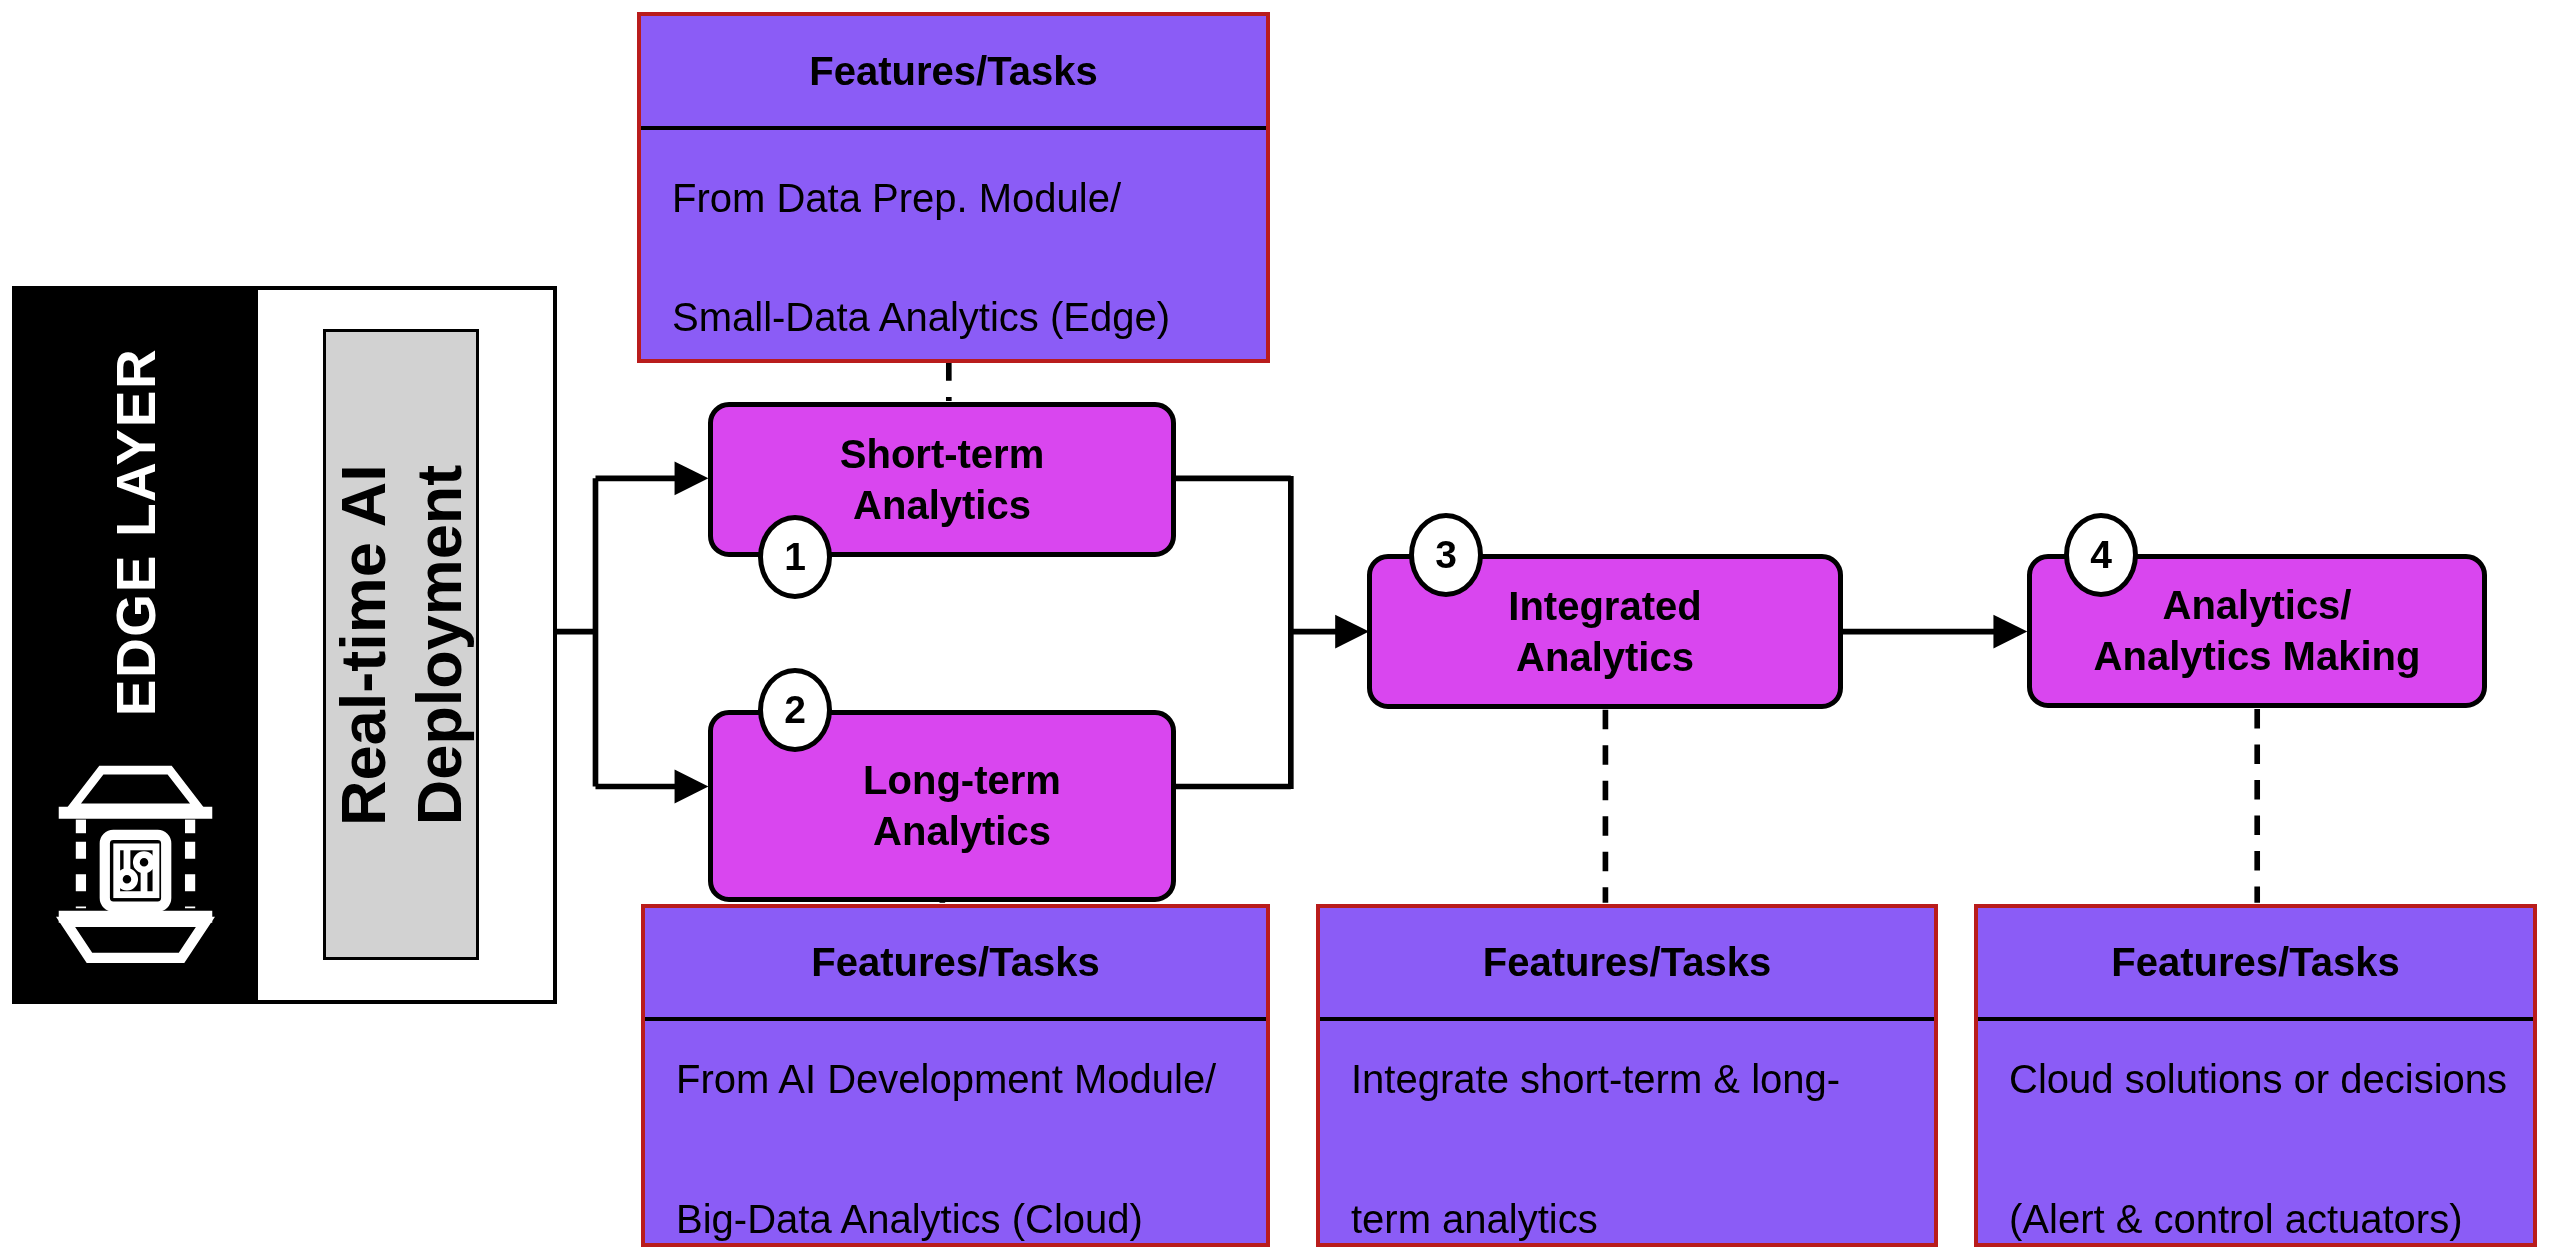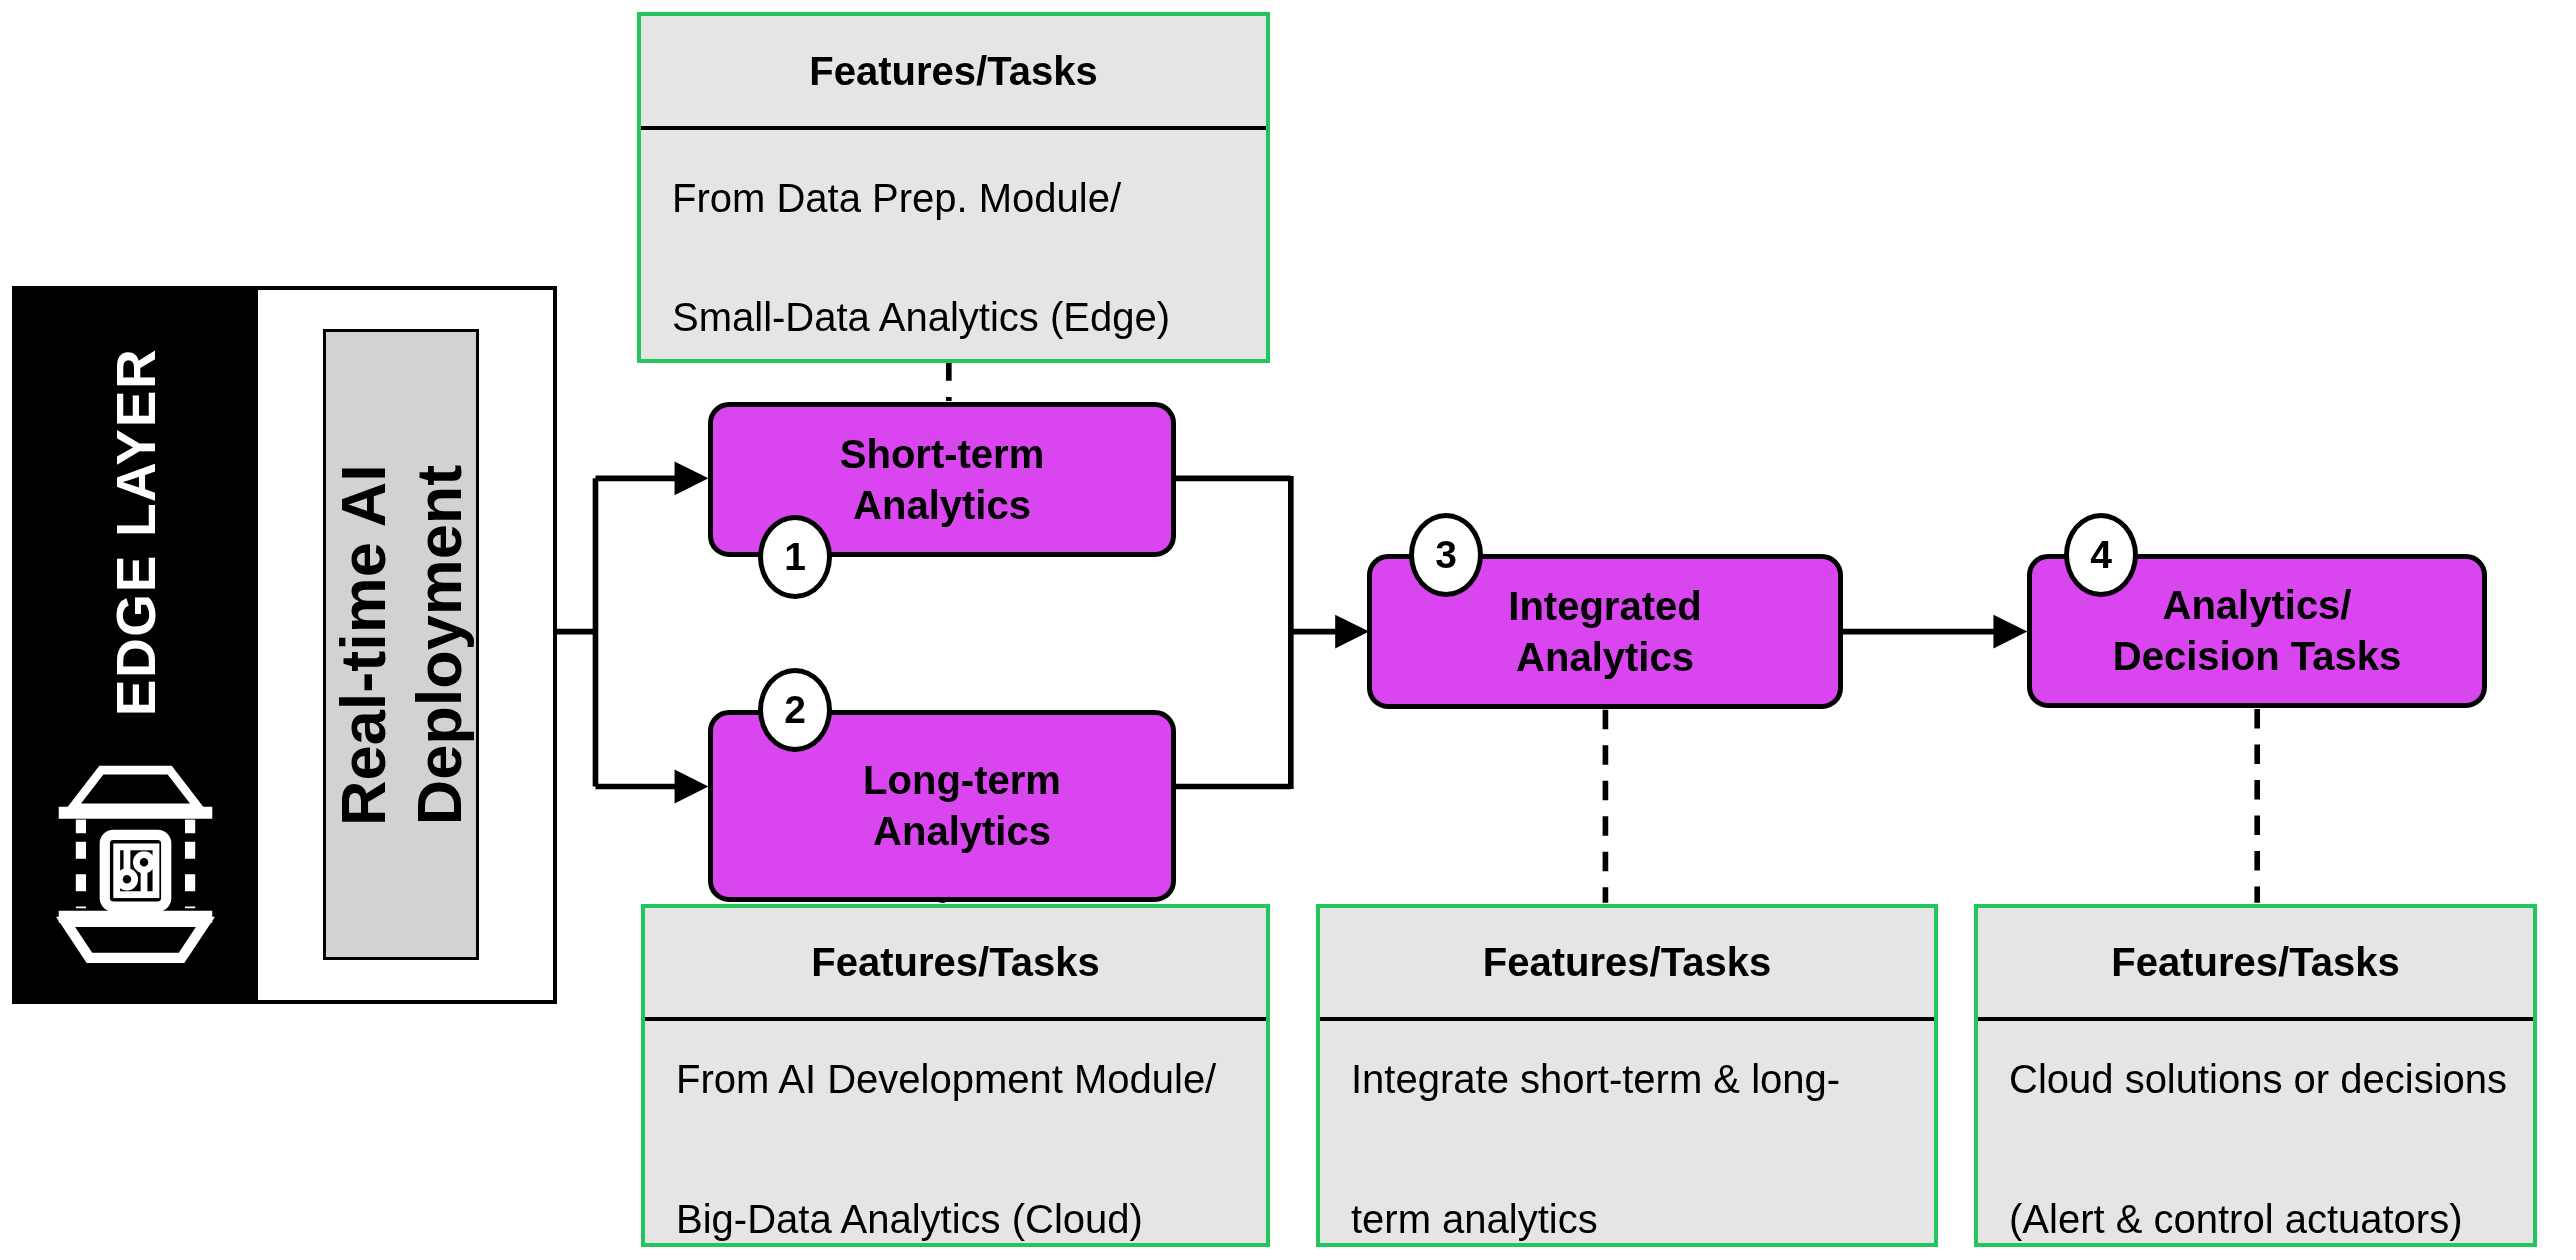--- a/index.html
+++ b/index.html
@@ -9,21 +9,21 @@
 
   
   .outer-box{position:absolute;left:12px;top:286px;width:545px;height:718px;border:4px solid #000;box-sizing:border-box;background:#fff;z-index:2;}
   .black-panel{position:absolute;left:12px;top:286px;width:246px;height:718px;background:#000;z-index:3;}
   .edge-layer-label{position:absolute;left:136px;top:532px;transform:translate(-50%,-50%) rotate(-90deg);white-space:nowrap;color:#fff;font-weight:bold;font-size:55px;letter-spacing:1.6px;z-index:4;}
   .edge-icon{position:absolute;left:50px;top:765px;z-index:4;}
   .gray-box{position:absolute;left:323px;top:329px;width:156px;height:631px;border:3.2px solid #000;box-sizing:border-box;background:#d2d2d2;z-index:3;}
   .module-label{position:absolute;left:401px;top:645px;transform:translate(-50%,-50%) rotate(-90deg);white-space:nowrap;font-weight:bold;font-size:63px;line-height:76px;text-align:center;z-index:4;}
 
   
-  .ft-box{position:absolute;border:4px solid #22c55e;box-sizing:border-box;background:#e5e5e5;z-index:2;}
+  .ft-box{position:absolute;border:4px solid #b91c1c;box-sizing:border-box;background:#8b5cf6;z-index:2;}
   .ft-header{border-bottom:4.8px solid #000;display:flex;align-items:center;justify-content:center;font-weight:bold;font-size:40px;}
   .ft-body{display:flex;flex-direction:column;font-size:40px;}
   .ft-top{left:637px;top:12px;width:633px;height:351px;}
   .ft-top .ft-header{height:110px;}
   .ft-top .ft-body{padding:46px 0 0 31px;gap:74px;}
   .ft-bottom{top:904px;height:343px;}
   .ft-bottom .ft-header{height:109px;}
   .ft-bottom .ft-body{padding:36px 0 0 31px;gap:95px;}
   .ft-b1{left:641px;width:629px;}
   .ft-b2{left:1316px;width:622px;}
@@ -122,21 +122,21 @@
   <div class="node node-long">
     <div>Long-term</div>
     <div>Analytics</div>
   </div>
   <div class="node node-int">
     <div>Integrated</div>
     <div>Analytics</div>
   </div>
   <div class="node node-sol">
     <div>Analytics/</div>
-    <div>Decision Tasks</div>
+    <div>Analytics Making</div>
   </div>
 
   <div class="badge badge-1">1</div>
   <div class="badge badge-2">2</div>
   <div class="badge badge-3">3</div>
   <div class="badge badge-4">4</div>
 
   <div class="ft-box ft-bottom ft-b1">
     <div class="ft-header">Features/Tasks</div>
     <div class="ft-body">

